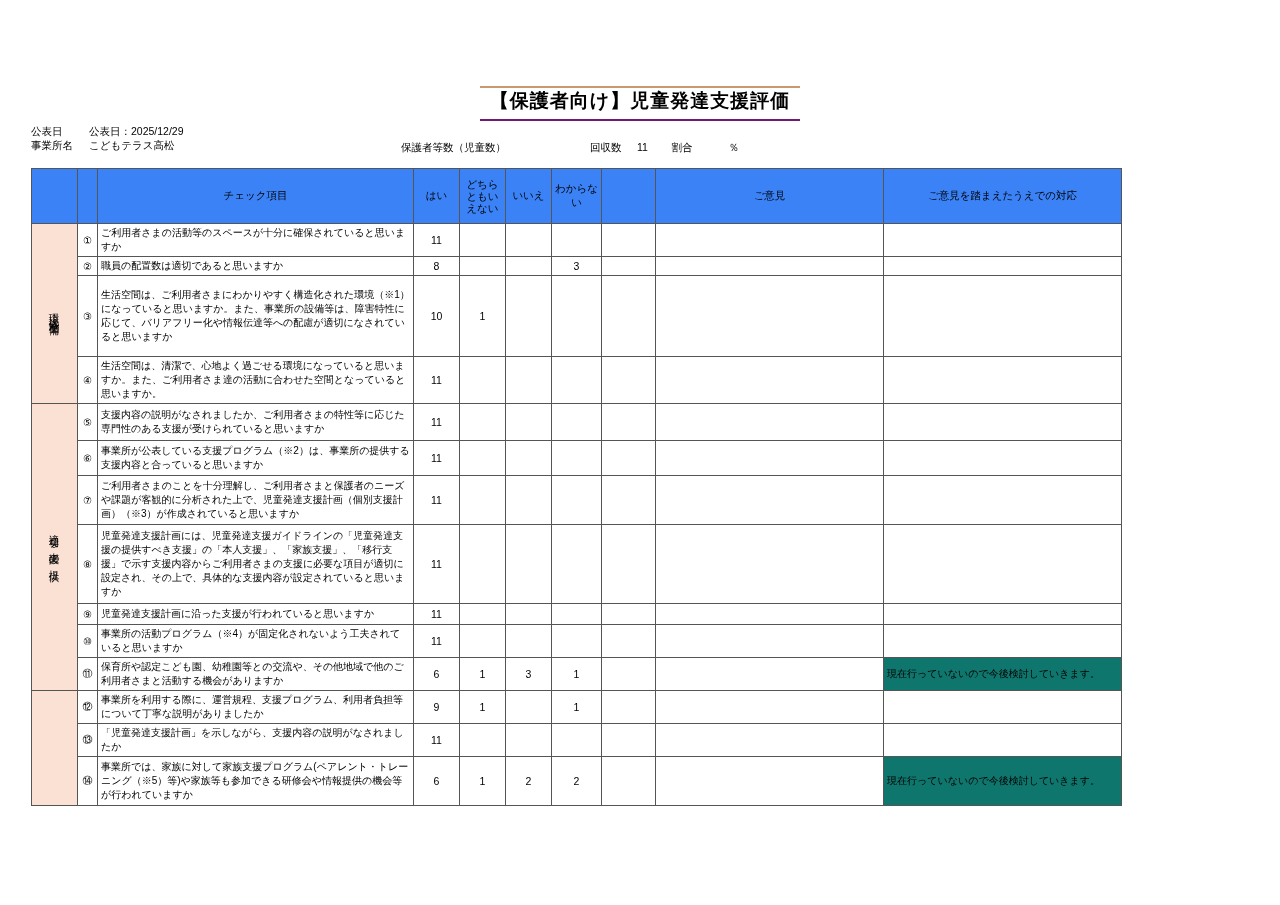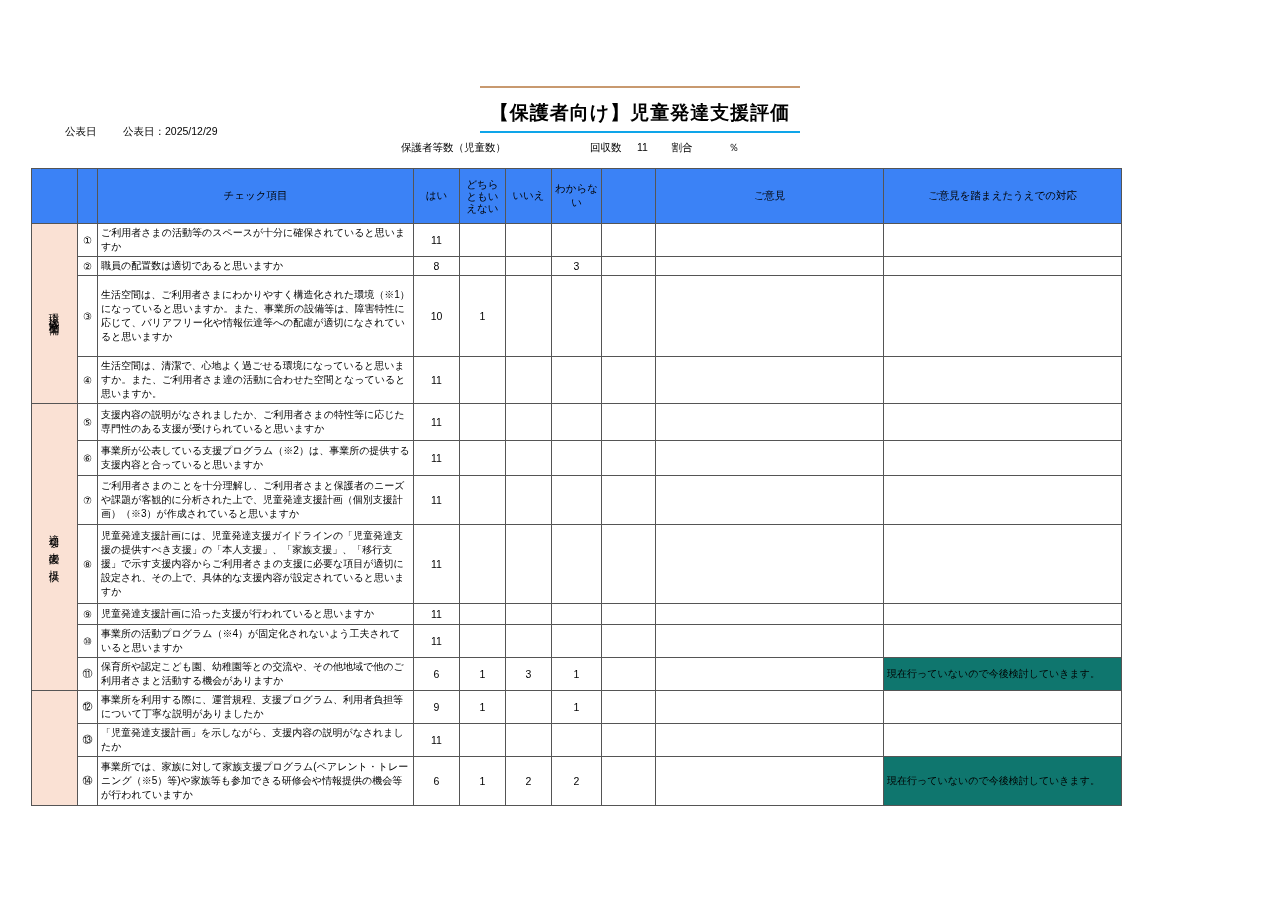--- a/index.html
+++ b/index.html
@@ -26,39 +26,39 @@
     top: 86px;
     left: 0;
     width: 1280px;
     text-align: center;
   }
   .title {
     display: inline-block;
     font-size: 19px;
     font-weight: bold;
     letter-spacing: 1px;
-    padding: 12px 10px 5px 10px;
+    padding: 0 10px 5px 10px;
     border-top: 2px solid #c8996f;
-    border-bottom: 2px solid #0ea5e9;
+    border-bottom: 2px solid #701a75;
   }
   
   .meta {
     position: absolute;
     top: 124px;
     left: 31px;
     width: 1220px;
     font-size: 10.5px;
     line-height: 14px;
   }
   .meta-row {
     display: flex;
     align-items: flex-start;
     height: 14px;
   }
-  .meta-label { width: 58px; margin-left: 34px; }
+  .meta-label { width: 58px; }
   .meta-value { width: 250px; }
   .meta-right {
     position: absolute;
     left: 370px;
     top: 16px;
     display: flex;
     align-items: flex-start;
     white-space: nowrap;
   }
   .meta-right .lbl { margin-right: 6px; }
@@ -141,20 +141,24 @@
 <div class="page">
 
   <div class="title-wrap">
     <div class="title">【保護者向け】児童発達支援評価</div>
   </div>
 
   <div class="meta">
     <div class="meta-row">
       <div class="meta-label">公表日</div>
       <div class="meta-value">公表日：2025/12/29</div>
+    </div>
+    <div class="meta-row">
+      <div class="meta-label">事業所名</div>
+      <div class="meta-value">こどもテラス高松</div>
     </div>
     <div class="meta-right">
       <span class="lbl">保護者等数（児童数）</span>
       <span class="u1"></span>
       <span class="lbl">回収数</span>
       <span class="num">11</span>
       <span class="gap"></span>
       <span class="lbl">割合</span>
       <span class="num"></span>
       <span>％</span>

